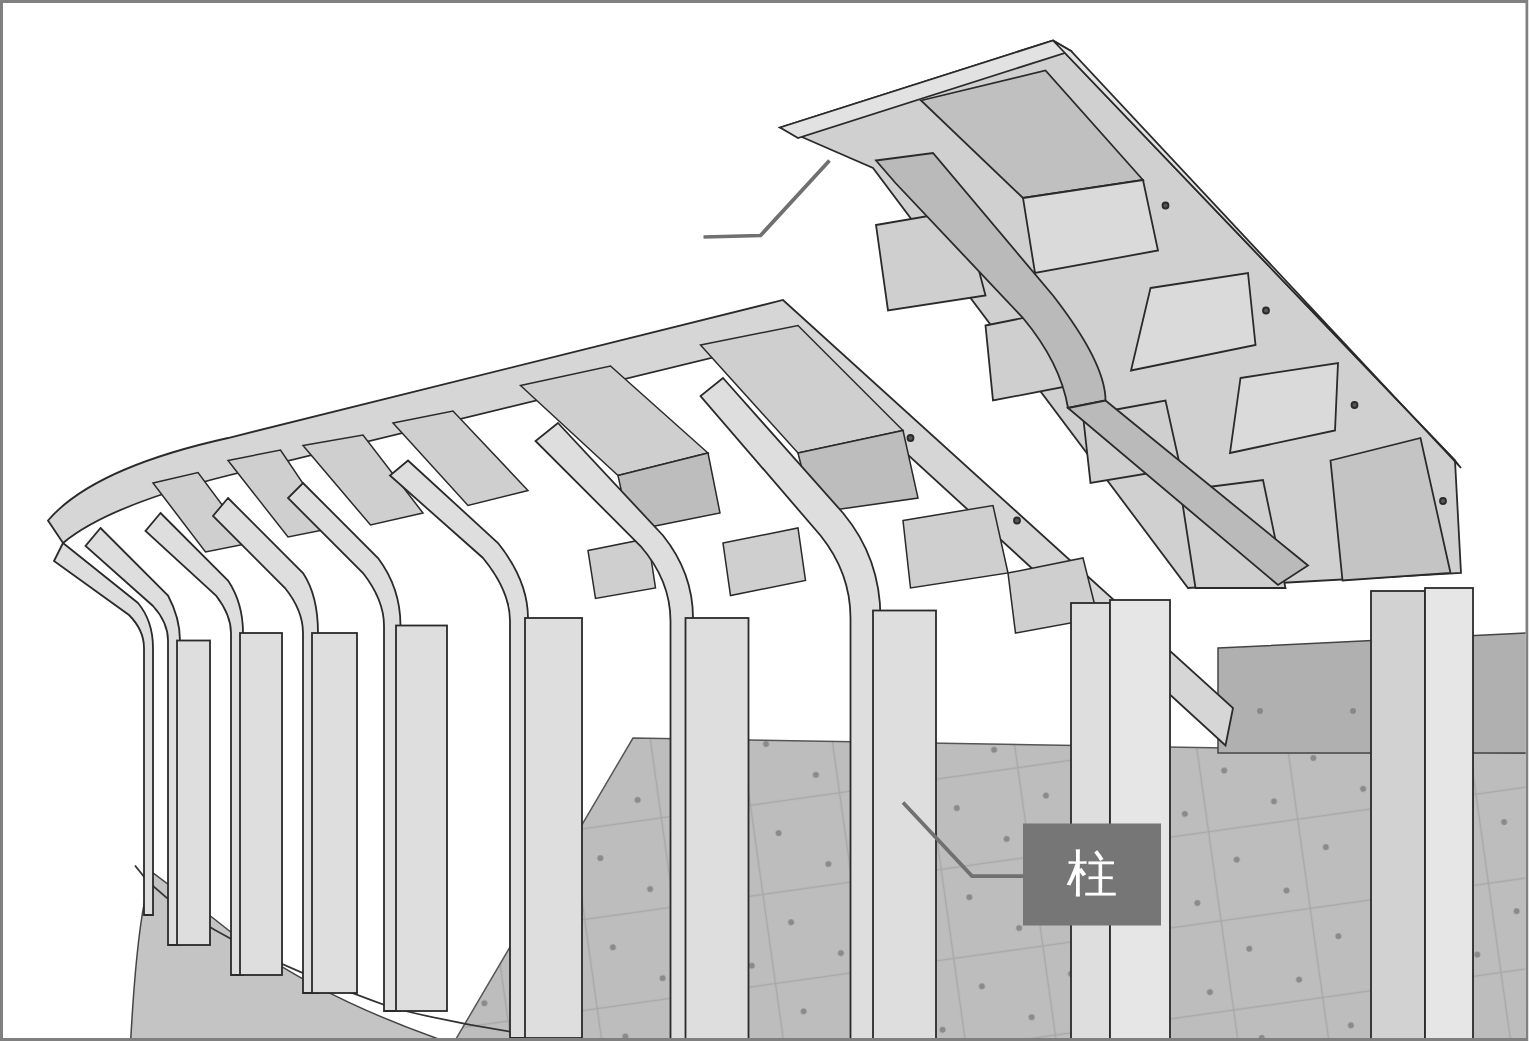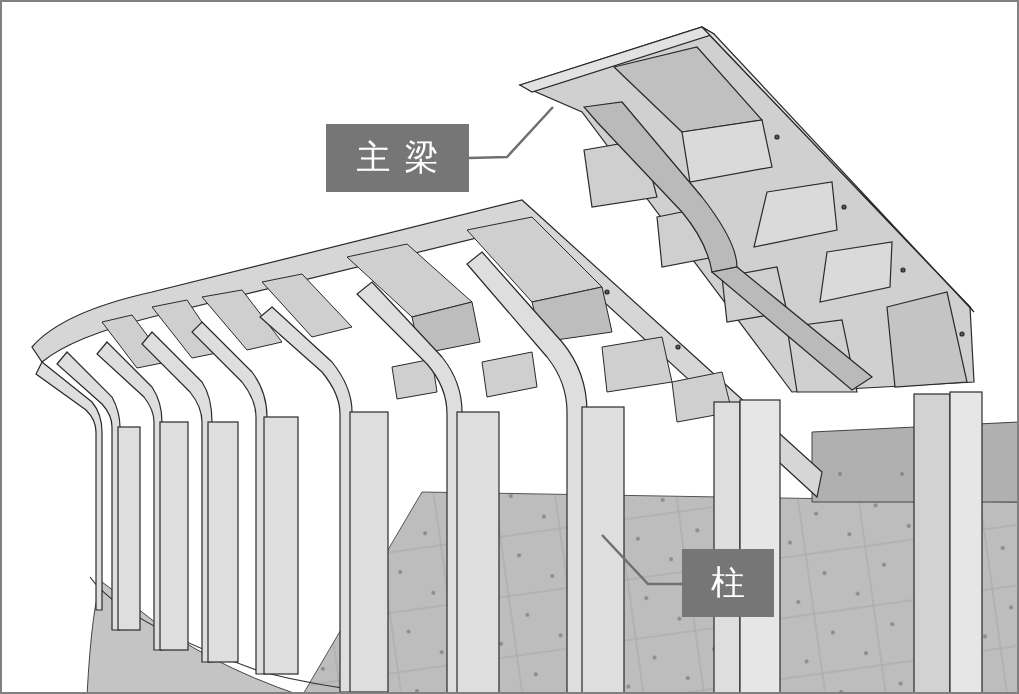--- a/index.html
+++ b/index.html
@@ -106,20 +106,17 @@
       <circle cx="901" cy="268" r="2" fill="#555"></circle>
       <circle cx="960" cy="332" r="2" fill="#555"></circle>
       <circle cx="605" cy="290" r="2" fill="#555"></circle>
       <circle cx="676" cy="345" r="2" fill="#555"></circle>
     </g>
 
     <polyline points="467,156 505,155 551,105" fill="none" stroke="#707070" stroke-width="2.5"></polyline>
     <polyline points="600,533 646,582 680,582" fill="none" stroke="#707070" stroke-width="2.5"></polyline>
   </svg>
 
-  <div class="label-box" style="left:324px; top:122px; width:143px; height:68px;">
-    <span>主梁</span>
-  </div>
 
   <div class="label-box" style="left:680px; top:547px; width:92px; height:68px;">
     <span>柱</span>
   </div>
 </div>
 
 </body></html>

